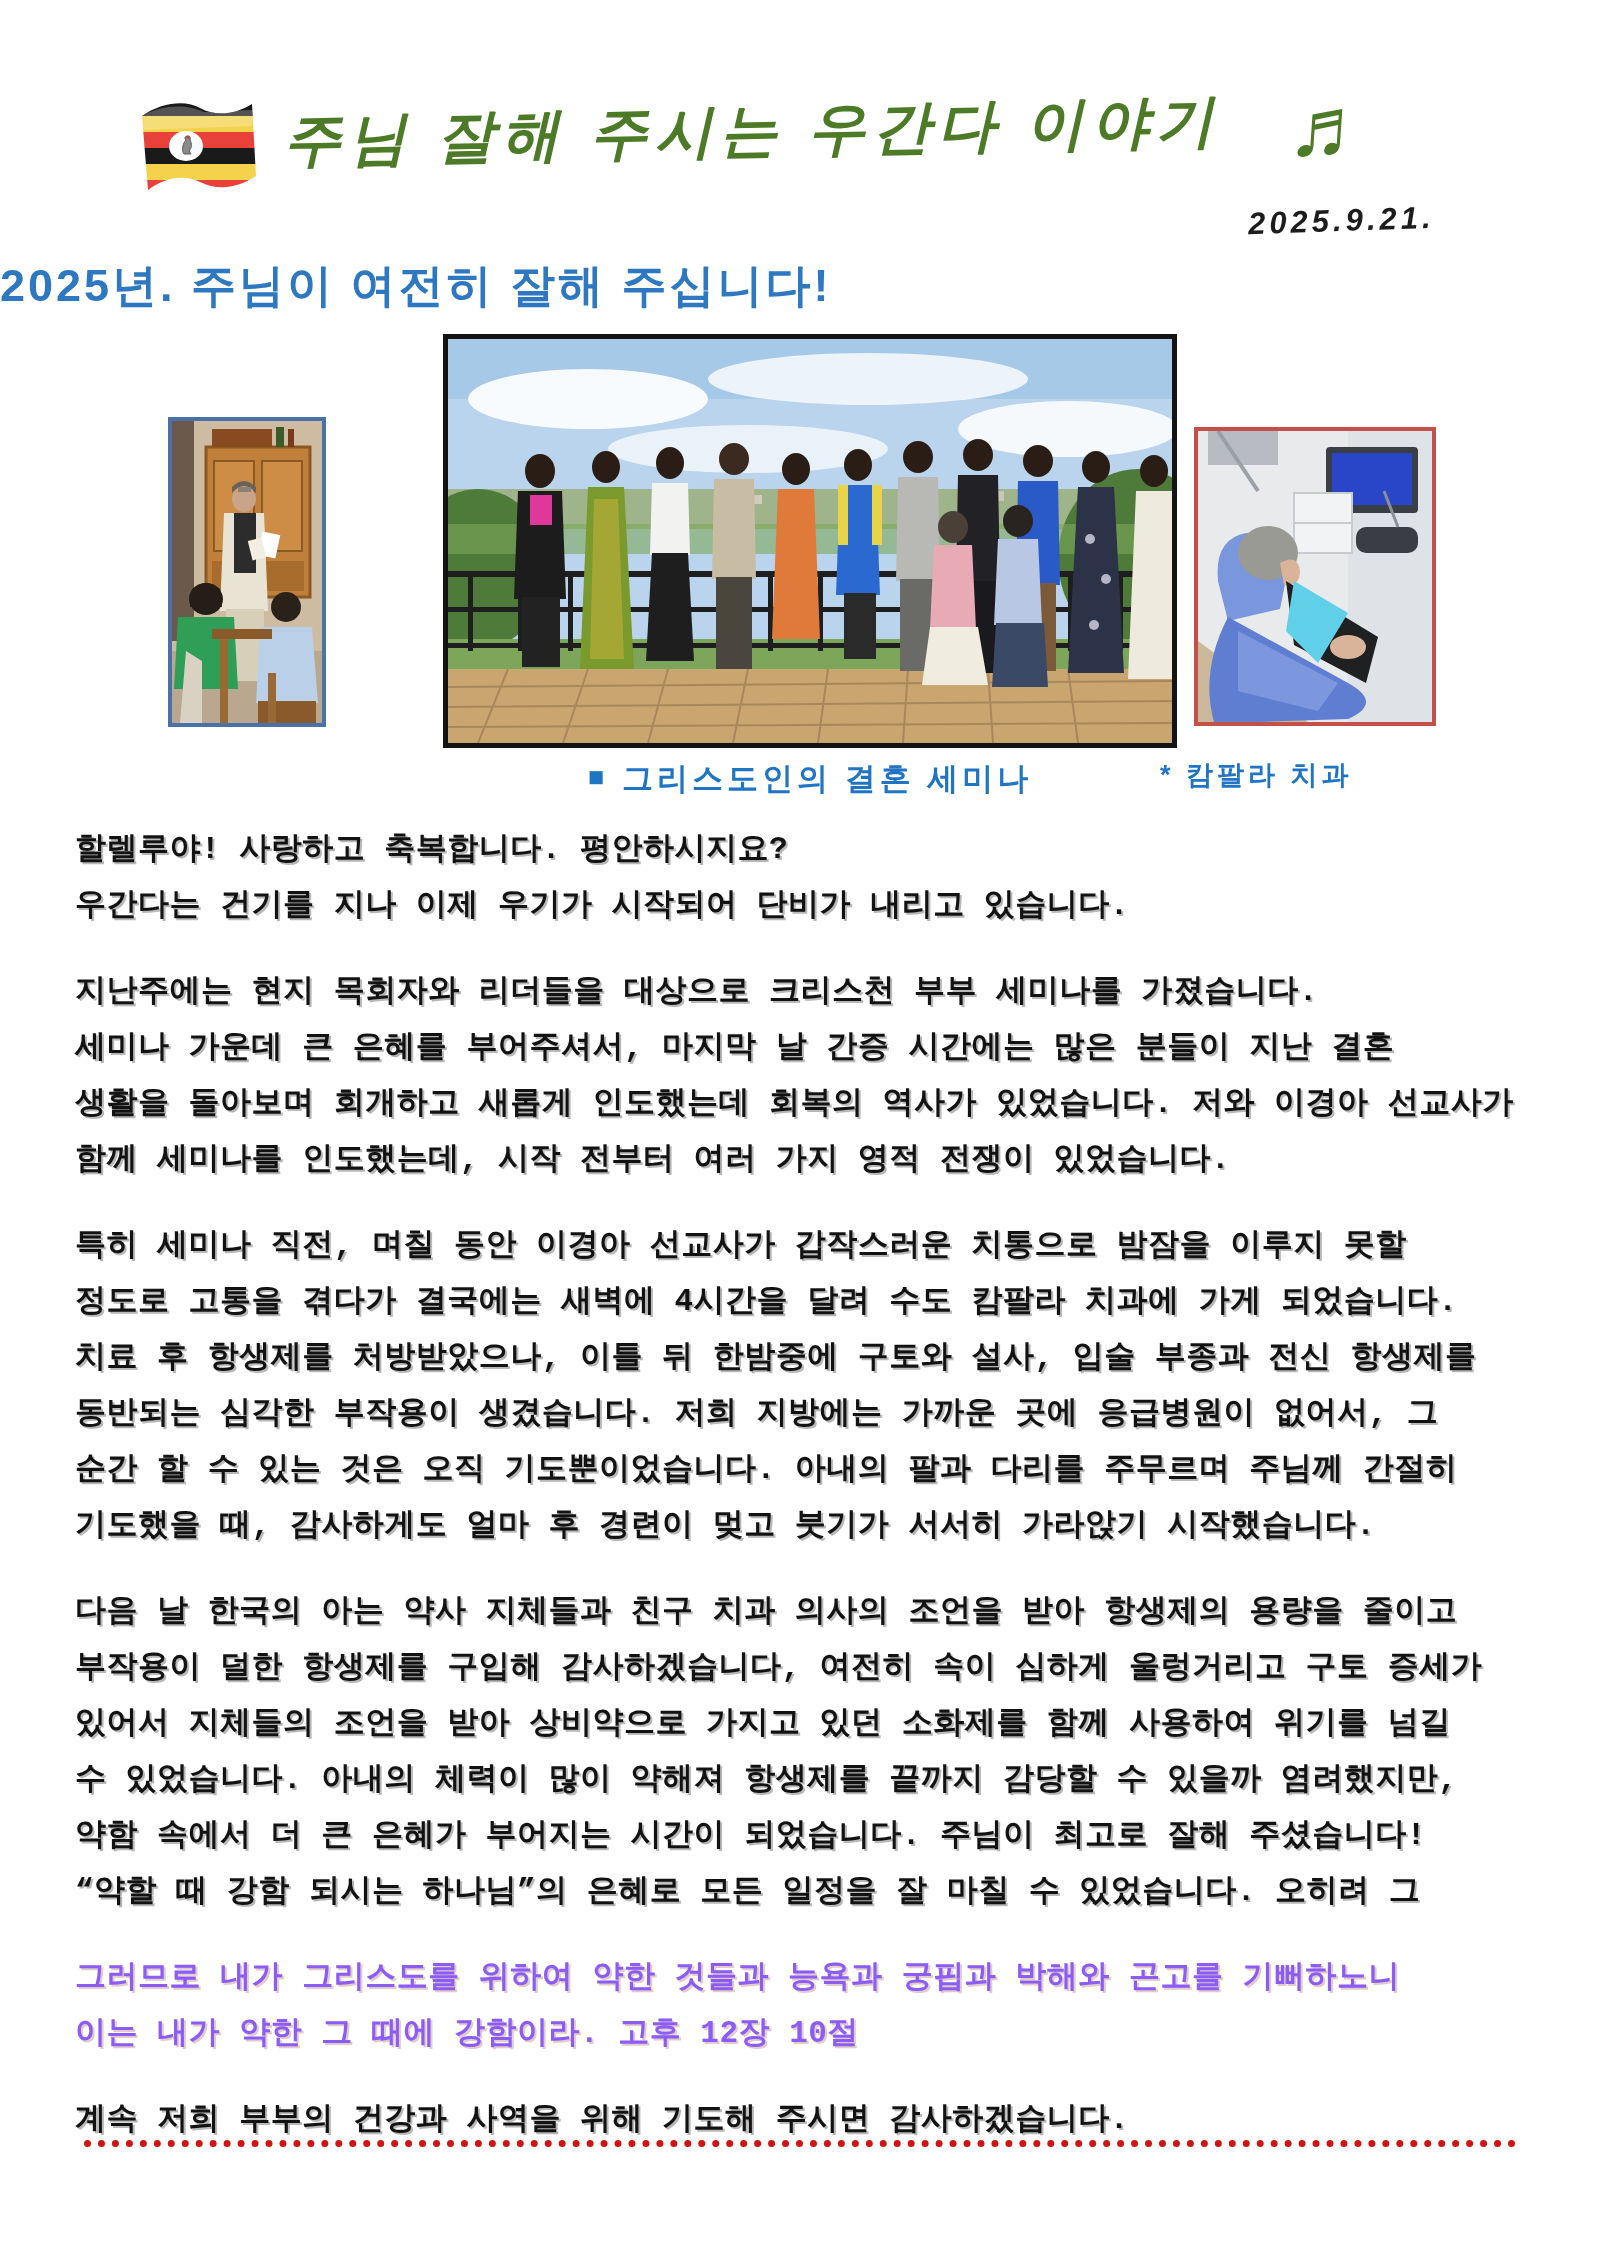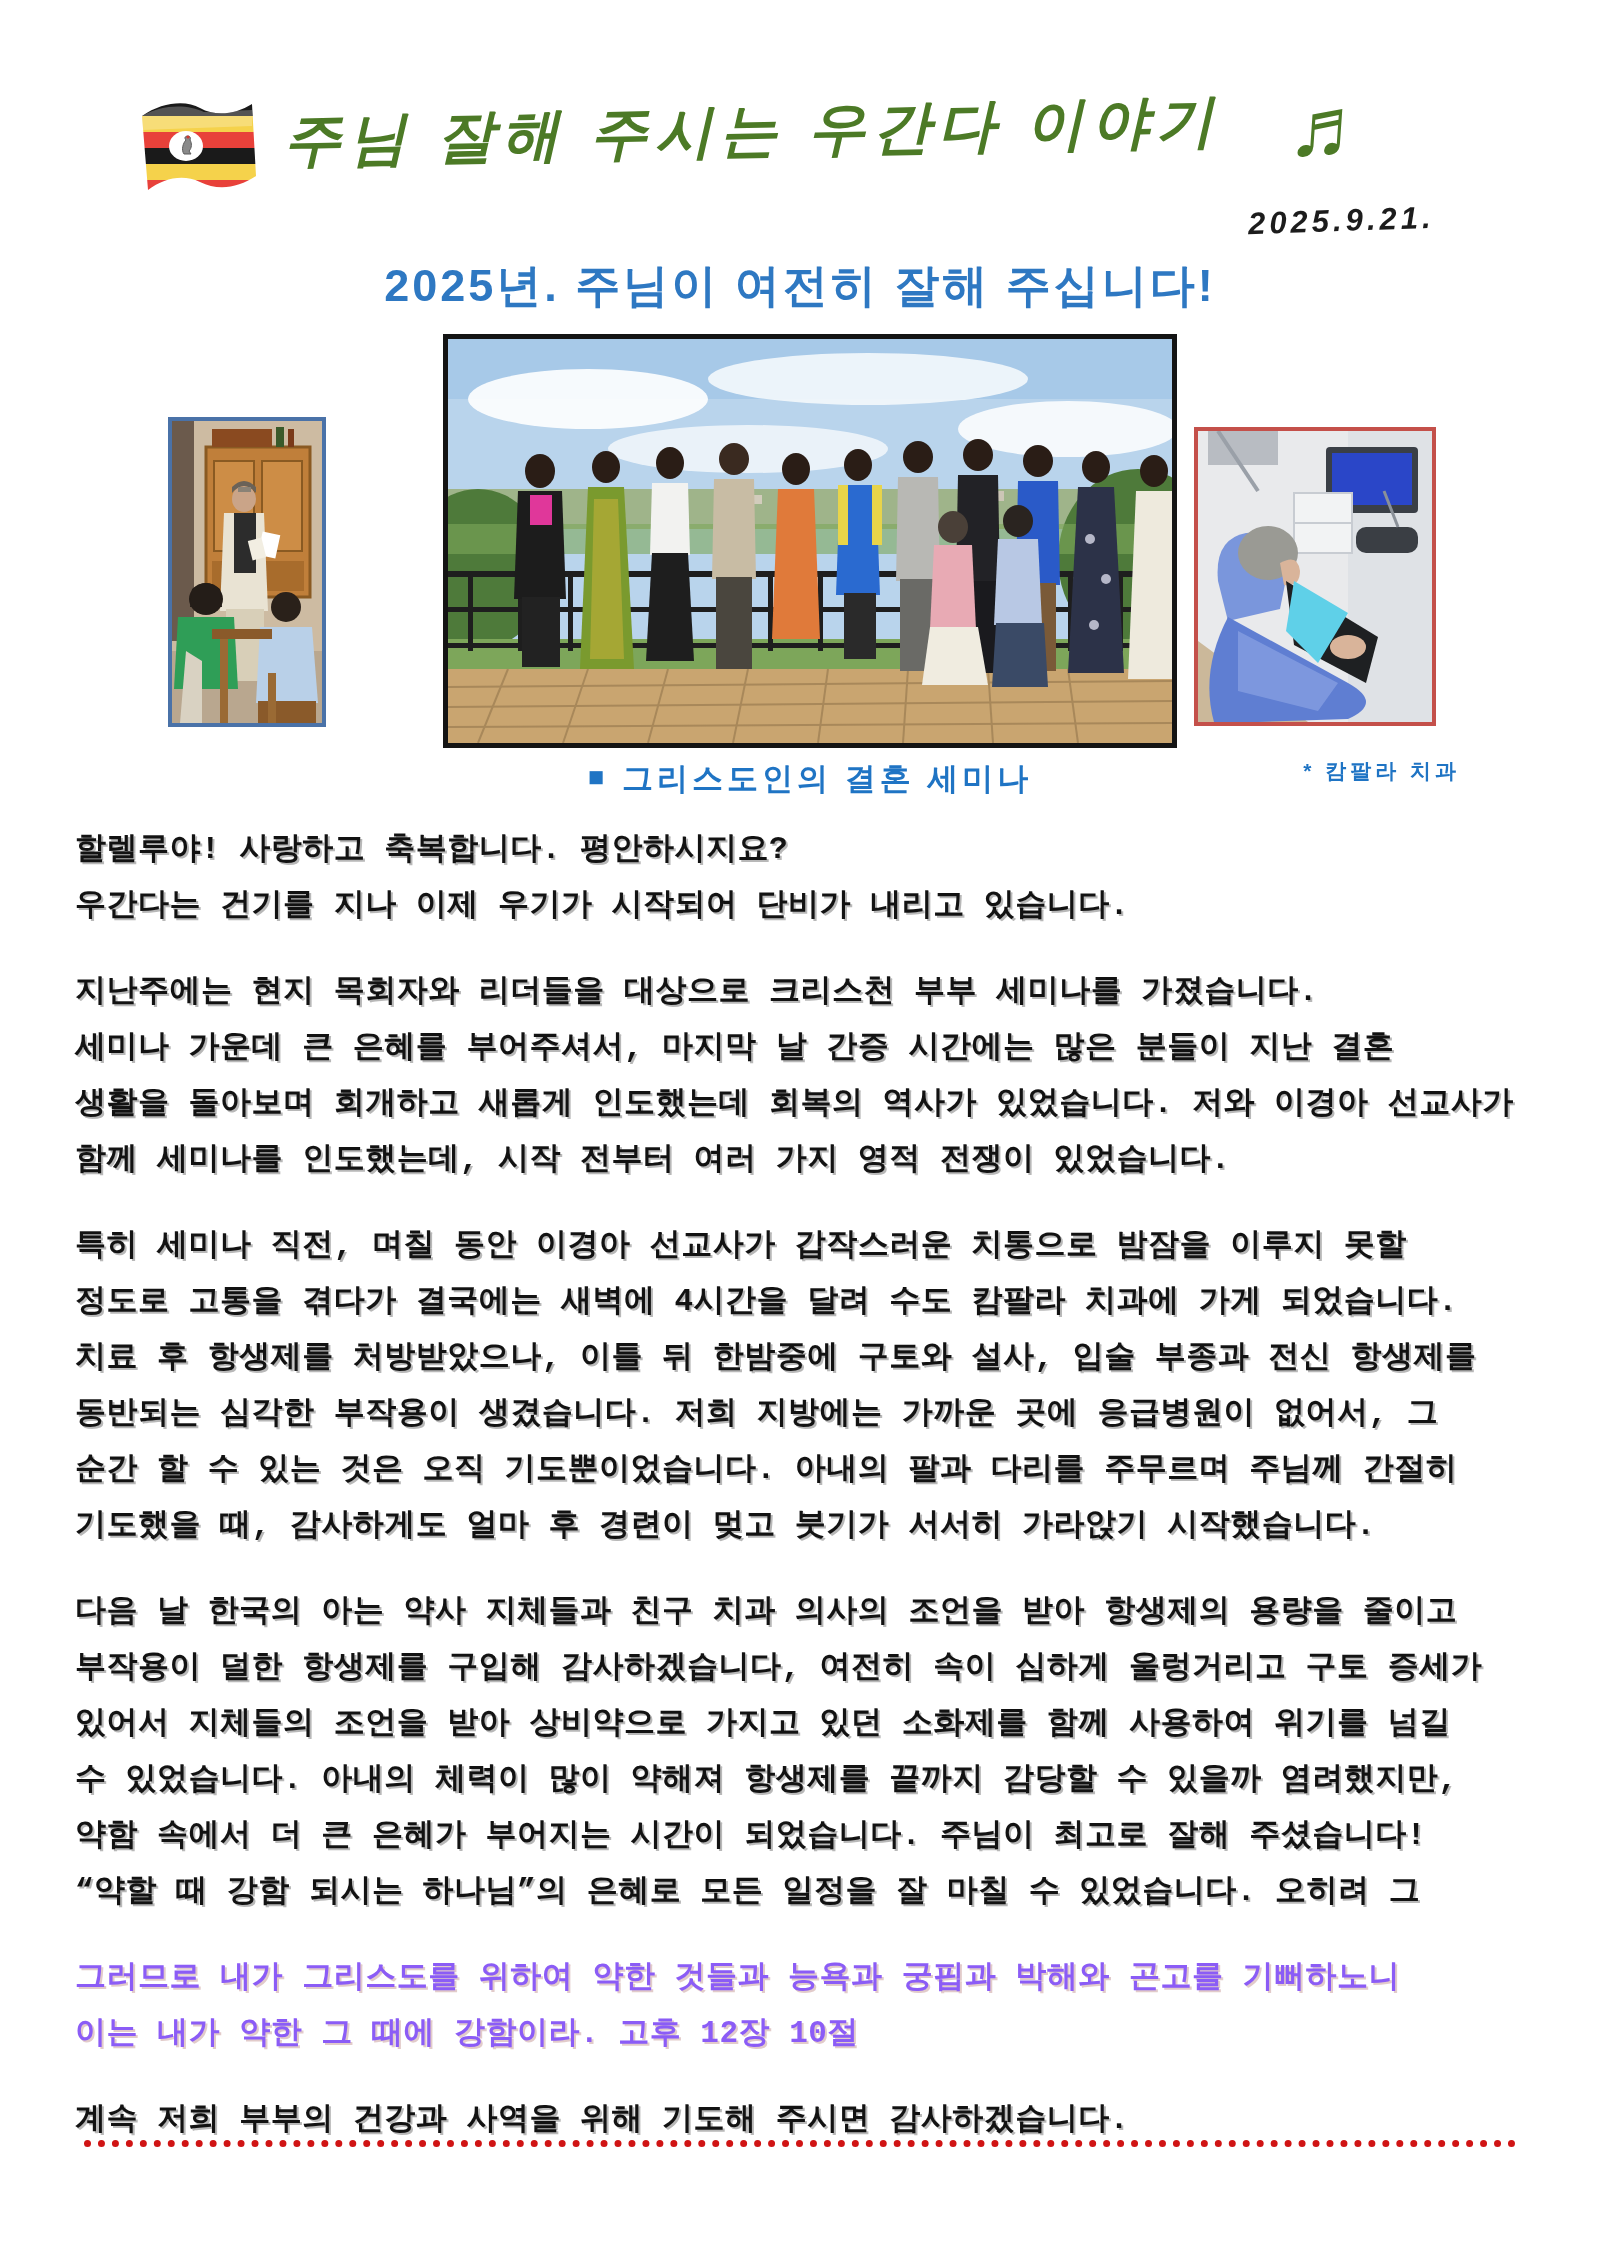--- a/index.html
+++ b/index.html
@@ -23,38 +23,38 @@
     font-size:86px;color:#4c7a26;font-style:normal;
     transform:rotate(4deg);
   }
   .date{
     position:absolute;left:1248px;top:203px;
     font-size:31px;font-weight:bold;font-style:italic;
     color:#1c1c1c;letter-spacing:4px;white-space:nowrap;
     transform:rotate(-2deg);
   }
   .subtitle{
-    position:absolute;left:0;top:256px;width:1600px;text-align:center;
+    position:absolute;left:0;top:256px;width:1600px;
     font-size:45px;font-weight:bold;color:#2e78c2;letter-spacing:3px;
     white-space:nowrap;
   }
   
   .photo{position:absolute;background:#dfe6ea;}
   .photo svg{display:block;}
   .photo-left{left:168px;top:417px;width:150px;height:302px;border:4px solid #4a72a8;}
   .photo-center{left:443px;top:334px;width:724px;height:404px;border:5px solid #141414;}
   .photo-right{left:1194px;top:427px;width:234px;height:291px;border:4px solid #c4504a;}
   .caption-center{
     position:absolute;left:443px;top:750px;width:734px;text-align:center;
     font-size:31px;font-weight:bold;color:#1f74c4;letter-spacing:4px;white-space:nowrap;margin-top:8px;
   }
   .caption-center .sq{font-size:27px;margin-right:14px;position:relative;top:-3px;}
   .caption-right{
-    position:absolute;left:1160px;top:757px;width:300px;text-align:right;
-    font-size:21px;font-weight:bold;color:#1f74c4;letter-spacing:4px;white-space:nowrap;
+    position:absolute;left:1160px;top:757px;width:300px;text-align:left;
+    font-size:27px;font-weight:bold;color:#1f74c4;letter-spacing:4px;white-space:nowrap;
   }
   
   .bodytext{
     position:absolute;left:75px;top:822px;width:1470px;
     color:#121212;font-size:31px;font-weight:bold;
   }
   .para{margin:0 0 30px 0;font-family:Liberation Mono, monospace;}
   .para .ln{
     line-height:56px;white-space:nowrap;letter-spacing:0.5px;
     text-shadow:2px 2px 0 rgba(125,125,125,0.55);

